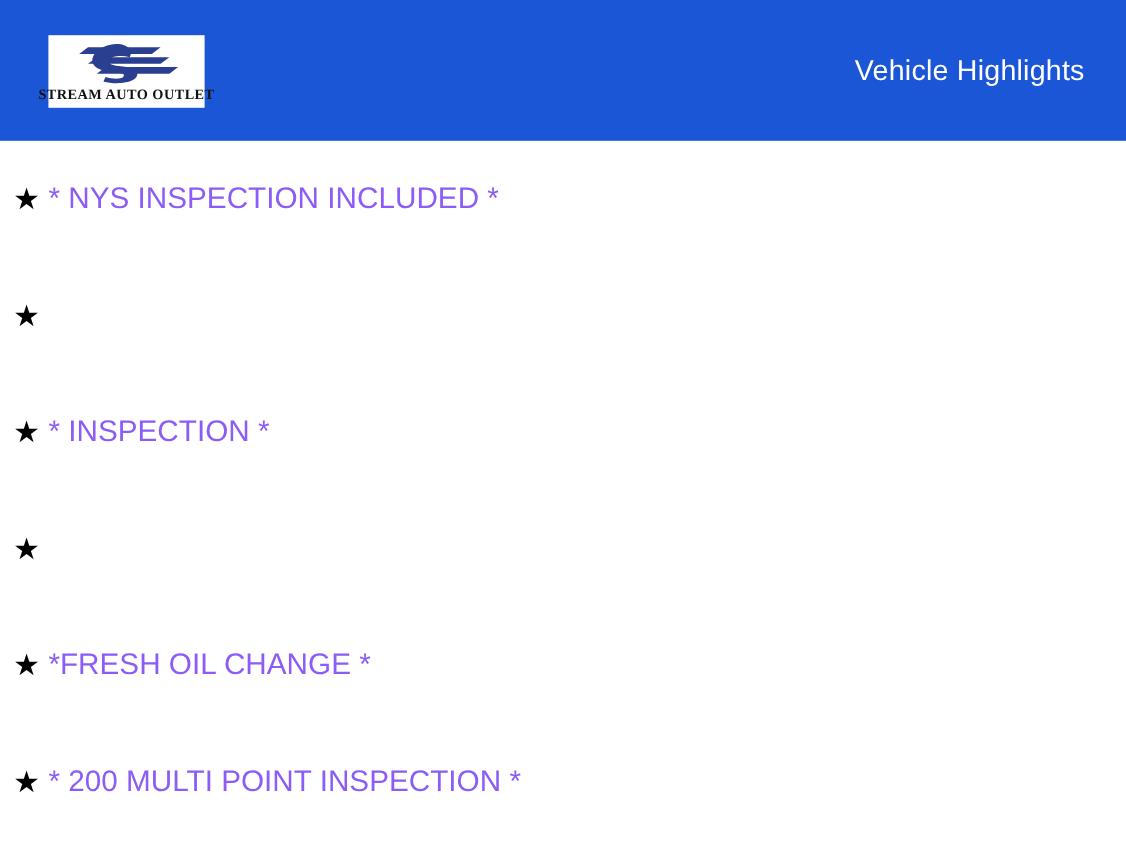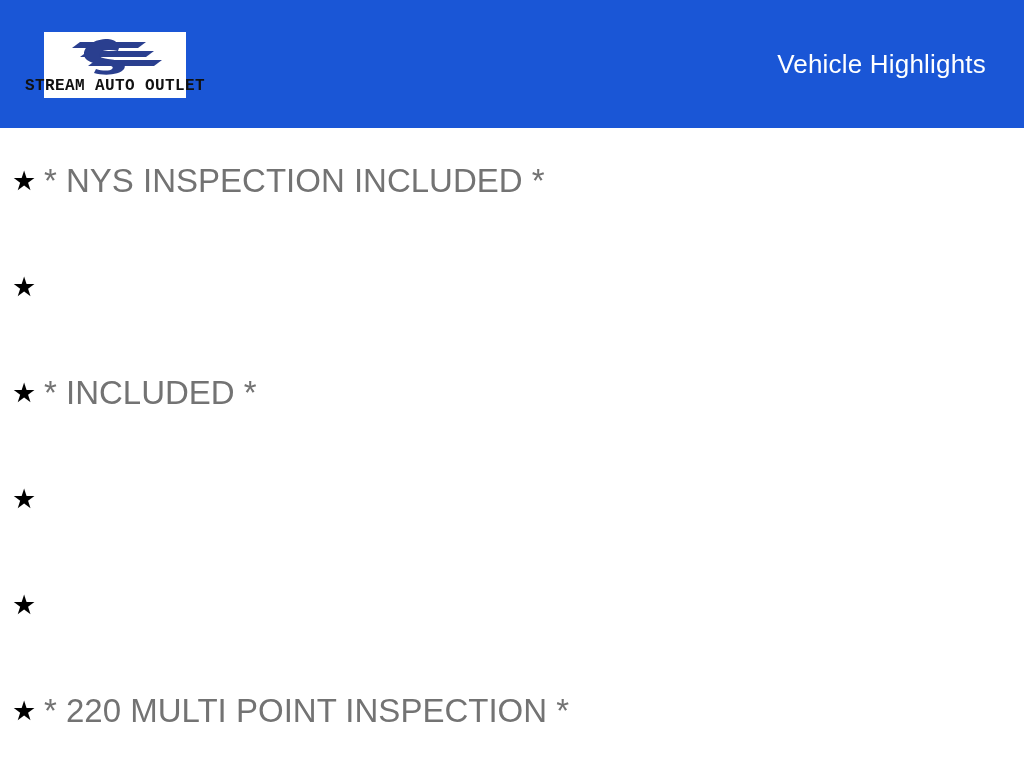--- a/index.html
+++ b/index.html
@@ -41,22 +41,22 @@
     flex-direction: column;
     align-items: center;
     justify-content: center;
   }
   .brand-mark {
     width: 130px;
     height: 40px;
     display: block;
   }
   .brand-text {
-    font-family: Liberation Mono, monospace;
-    font-size: 16px;
+    font-family: Liberation Serif, serif;
+    font-size: 13px;
     font-weight: bold;
     letter-spacing: 0.4px;
     color: #111111;
     white-space: nowrap;
     margin-top: 1px;
   }
   .header-title {
     margin-left: auto;
     color: #ffffff;
     font-size: 26px;
@@ -82,22 +82,22 @@
   }
   .star-icon {
     flex: 0 0 auto;
     font-size: 27px;
     line-height: 1;
     color: #000000;
     width: 32px;
     text-align: left;
   }
   .highlight-text {
-    font-size: 33px;
-    color: #737373;
+    font-size: 27px;
+    color: #8b5cf6;
     line-height: 1.1;
     white-space: nowrap;
   }
 </style>
 </head>
 <body>
 
 <div class="page">
 
   <div class="header">
@@ -118,27 +118,28 @@
   <ul class="highlights">
     <li class="highlight-item">
       <span class="star-icon">★</span>
       <span class="highlight-text">* NYS INSPECTION INCLUDED *</span>
     </li>
     <li class="highlight-item">
       <span class="star-icon">★</span>
     </li>
     <li class="highlight-item">
       <span class="star-icon">★</span>
-      <span class="highlight-text">* INCLUDED *</span>
+      <span class="highlight-text">* INSPECTION *</span>
     </li>
     <li class="highlight-item">
       <span class="star-icon">★</span>
     </li>
     <li class="highlight-item">
       <span class="star-icon">★</span>
+      <span class="highlight-text">*FRESH OIL CHANGE *</span>
     </li>
     <li class="highlight-item">
       <span class="star-icon">★</span>
-      <span class="highlight-text">* 220 MULTI POINT INSPECTION *</span>
+      <span class="highlight-text">* 200 MULTI POINT INSPECTION *</span>
     </li>
   </ul>
 
 </div>
 
 </body></html>

